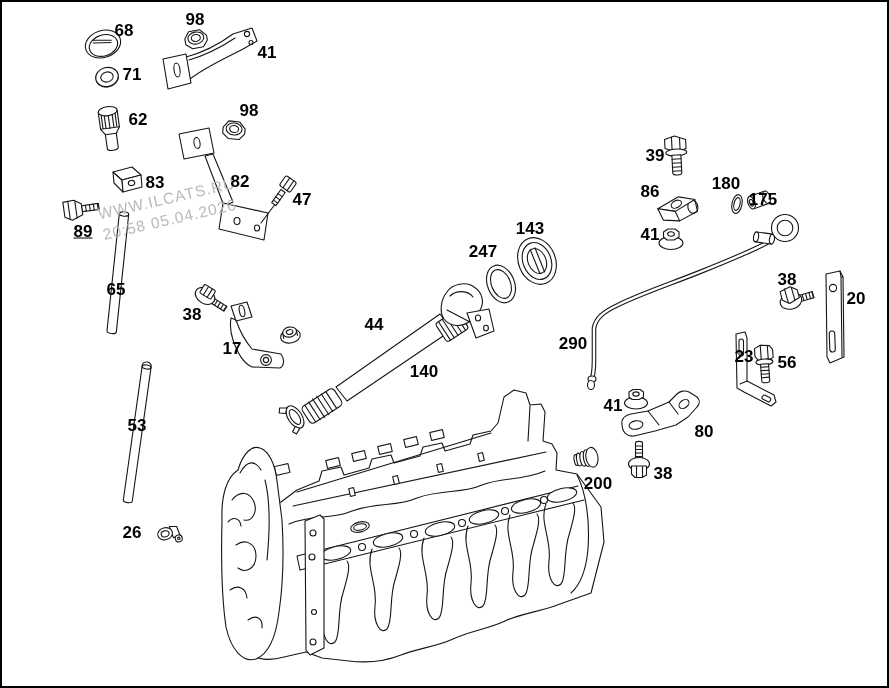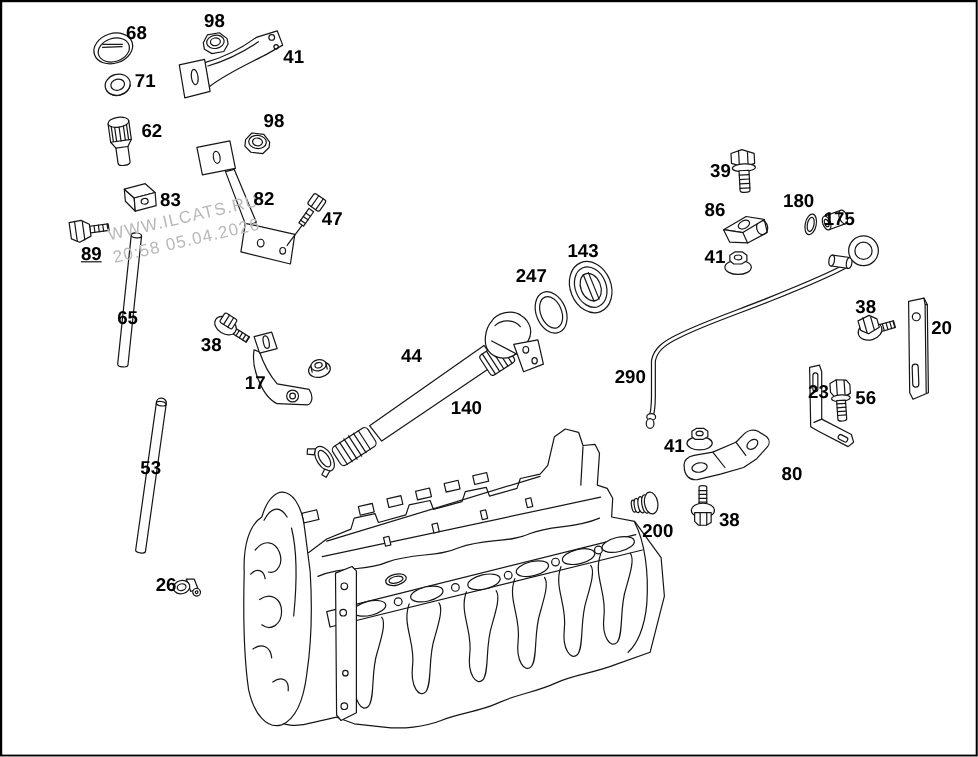--- a/index.html
+++ b/index.html
@@ -365,33 +365,33 @@
   <div class="lbl" style="left: 249px; top: 110px;">98</div>
   <div class="lbl" style="left: 155px; top: 182px;">83</div>
   <div class="lbl" style="left: 240px; top: 181px;">82</div>
   <div class="lbl" style="left: 302px; top: 199px; text-align: center;">47</div>
   <div class="lbl" style="left: 83px; top: 231px; text-decoration: underline;">89</div>
   <div class="lbl" style="left: 116px; top: 289px;">65</div>
   <div class="lbl" style="left: 192px; top: 314px;">38</div>
   <div class="lbl" style="left: 232px; top: 348px;">17</div>
   <div class="lbl" style="left: 328px; top: 324px; margin-left: 46px;">44</div>
   <div class="lbl" style="left: 137px; top: 425px;">53</div>
-  <div class="lbl" style="left: 151px; top: 532px;">26</div>
+  <div class="lbl" style="left: 132px; top: 532px;">26</div>
   <div class="lbl" style="left: 424px; top: 371px;">140</div>
   <div class="lbl" style="left: 483px; top: 251px;">247</div>
   <div class="lbl" style="left: 530px; top: 228px; text-align: right;">143</div>
   <div class="lbl" style="left: 655px; top: 155px;">39</div>
   <div class="lbl" style="left: 650px; top: 191px;">86</div>
   <div class="lbl" style="left: 726px; top: 183px; text-align: right;">180</div>
   <div class="lbl" style="left: 763px; top: 199px; text-align: right;">175</div>
   <div class="lbl" style="left: 650px; top: 234px;">41</div>
   <div class="lbl" style="left: 573px; top: 343px;">290</div>
   <div class="lbl" style="left: 787px; top: 279px;">38</div>
   <div class="lbl" style="left: 856px; top: 298px; text-align: right;">20</div>
   <div class="lbl" style="left: 722px; top: 356px; margin-left: 22px;">23</div>
   <div class="lbl" style="left: 787px; top: 362px; text-align: center;">56</div>
   <div class="lbl" style="left: 613px; top: 405px;">41</div>
-  <div class="lbl" style="left: 720px; top: 431px;">80</div>
+  <div class="lbl" style="left: 704px; top: 431px;">80</div>
   <div class="lbl" style="left: 663px; top: 473px;">38</div>
   <div class="lbl" style="left: 598px; top: 483px;">200</div>
 
   <div class="frame"></div>
 </div>
 
 </body></html>

